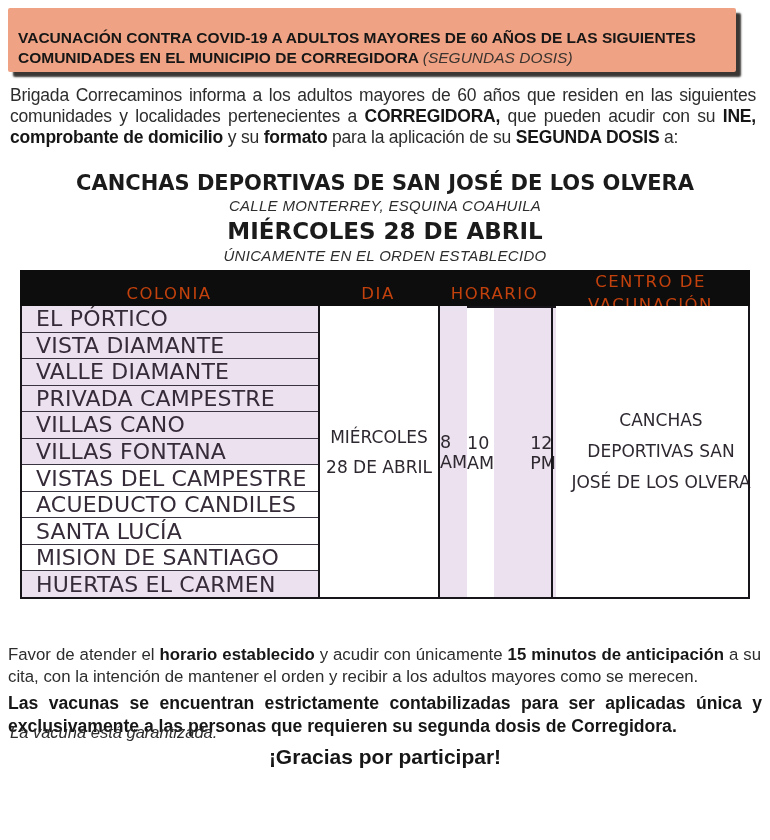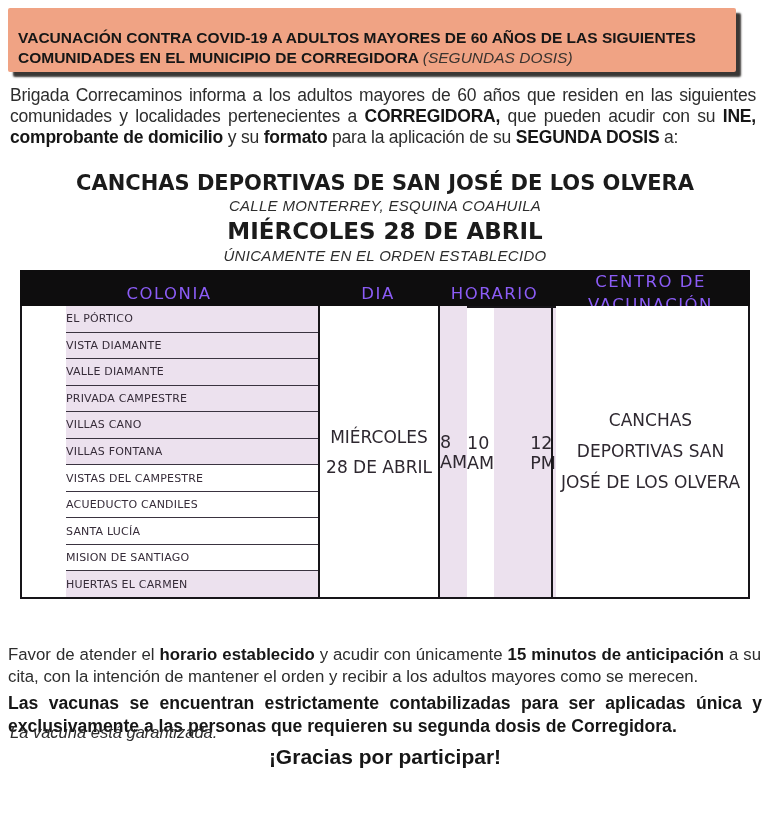--- a/index.html
+++ b/index.html
@@ -27,63 +27,63 @@
   .centered { position:absolute; left:0; right:0; text-align:center; }
   .venue-title   { top:171px; font-family:"DejaVu Sans", sans-serif; font-weight:bold; font-size:21px; color:#1b1b1b; }
   .venue-address { top:197px; font-style:italic; font-size:15px; color:#2e2e2e; letter-spacing:0.3px; }
   .date-title    { top:218px; font-family:"DejaVu Sans", sans-serif; font-weight:bold; font-size:23px; color:#1b1b1b; }
   .date-note     { top:247px; font-style:italic; font-size:15px; color:#2e2e2e; letter-spacing:0.3px; }
 
   
   .vtable { position:absolute; left:20px; top:270px; width:730px; }
   .thead {
     display:grid; grid-template-columns:298px 120px 113px 199px; height:36px;
-    background:var(--header-bg, #0e0d0e); color:#8b5cf6;
+    background:var(--header-bg, #0e0d0e); color:#c2410c;
     font-family:"DejaVu Sans", sans-serif;
   }
   .th {
     display:flex; align-items:center; justify-content:center; text-align:center;
     font-size:16.5px; letter-spacing:1.5px; line-height:1.4; padding:0 6px;
   }
   .tbody {
     position:relative; height:293px; box-sizing:border-box;
     border-left:2px solid #171519; border-bottom:2px solid #171519; background:#fff;
   }
   .vline { position:absolute; top:0; bottom:0; width:2px; background:#171519; }
   .vl-1 { left:296px; } .vl-2 { left:416px; } .vl-3 { left:529px; } .vl-4 { left:726px; }
 
   .col-colonia {
     position:absolute; left:0; top:0; width:296px; height:291px;
     display:flex; flex-direction:column; font-family:"DejaVu Sans", sans-serif;
   }
   .crow {
     flex:1 1 0; box-sizing:border-box; display:flex; align-items:center;
-    font-size:11px; letter-spacing:0.2px; color:#362c39;
-    border-bottom:1.8px solid #3a3340; background:#fff; white-space:nowrap;margin-left:44px;
+    padding-left:14px; font-size:22px; letter-spacing:0.2px; color:#362c39;
+    border-bottom:1.8px solid #3a3340; background:#fff; white-space:nowrap;
   }
   .crow:last-child { border-bottom:none; }
   .shaded { background:var(--row-shaded, #ece1ee) !important; }
 
   .col-dia {
     position:absolute; left:298px; top:0; width:118px; height:291px;
     display:flex; flex-direction:column; align-items:center; justify-content:center;
     text-align:left; font-family:"DejaVu Sans", sans-serif;
     font-size:17px; line-height:30px; color:#2e2830; white-space:nowrap;
   }
   .col-horario {
     position:absolute; left:418px; top:0; width:111px; height:291px;
     display:flex; font-family:"DejaVu Sans", sans-serif;
   }
   .hcell {
     display:flex; align-items:center; justify-content:center; box-sizing:border-box;
     font-size:17.5px; color:#2e2830; background:#fff;
   }
   .hcell + .hcell { border-top:2px solid #171519; }
   .col-centro {
-    position:absolute; left:531px; top:0; width:195px; height:291px;
+    position:absolute; left:531px; top:0; width:216px; height:291px;
     display:flex; flex-direction:column; align-items:center; justify-content:center;
     text-align:center; font-family:"DejaVu Sans", sans-serif;
     font-size:17px; line-height:31px; color:#2e2830; white-space:nowrap;
   }
 
   
   .attend    { position:absolute; left:8px; right:9px; top:627px; font-size:16.8px; line-height:22.5px; text-align:justify; }
   .vaccines  { position:absolute; left:8px; right:8px; top:674px; font-size:17.6px; line-height:23.5px; font-weight:bold; color:#161616; text-align:justify; }
   .guarantee { position:absolute; left:10px; top:723px; font-style:italic; font-size:16.5px; color:#2d2d2d; }
   .thanks    { position:absolute; left:0; right:0; top:745px; text-align:center; font-weight:bold; font-size:21px; color:#161616; }

